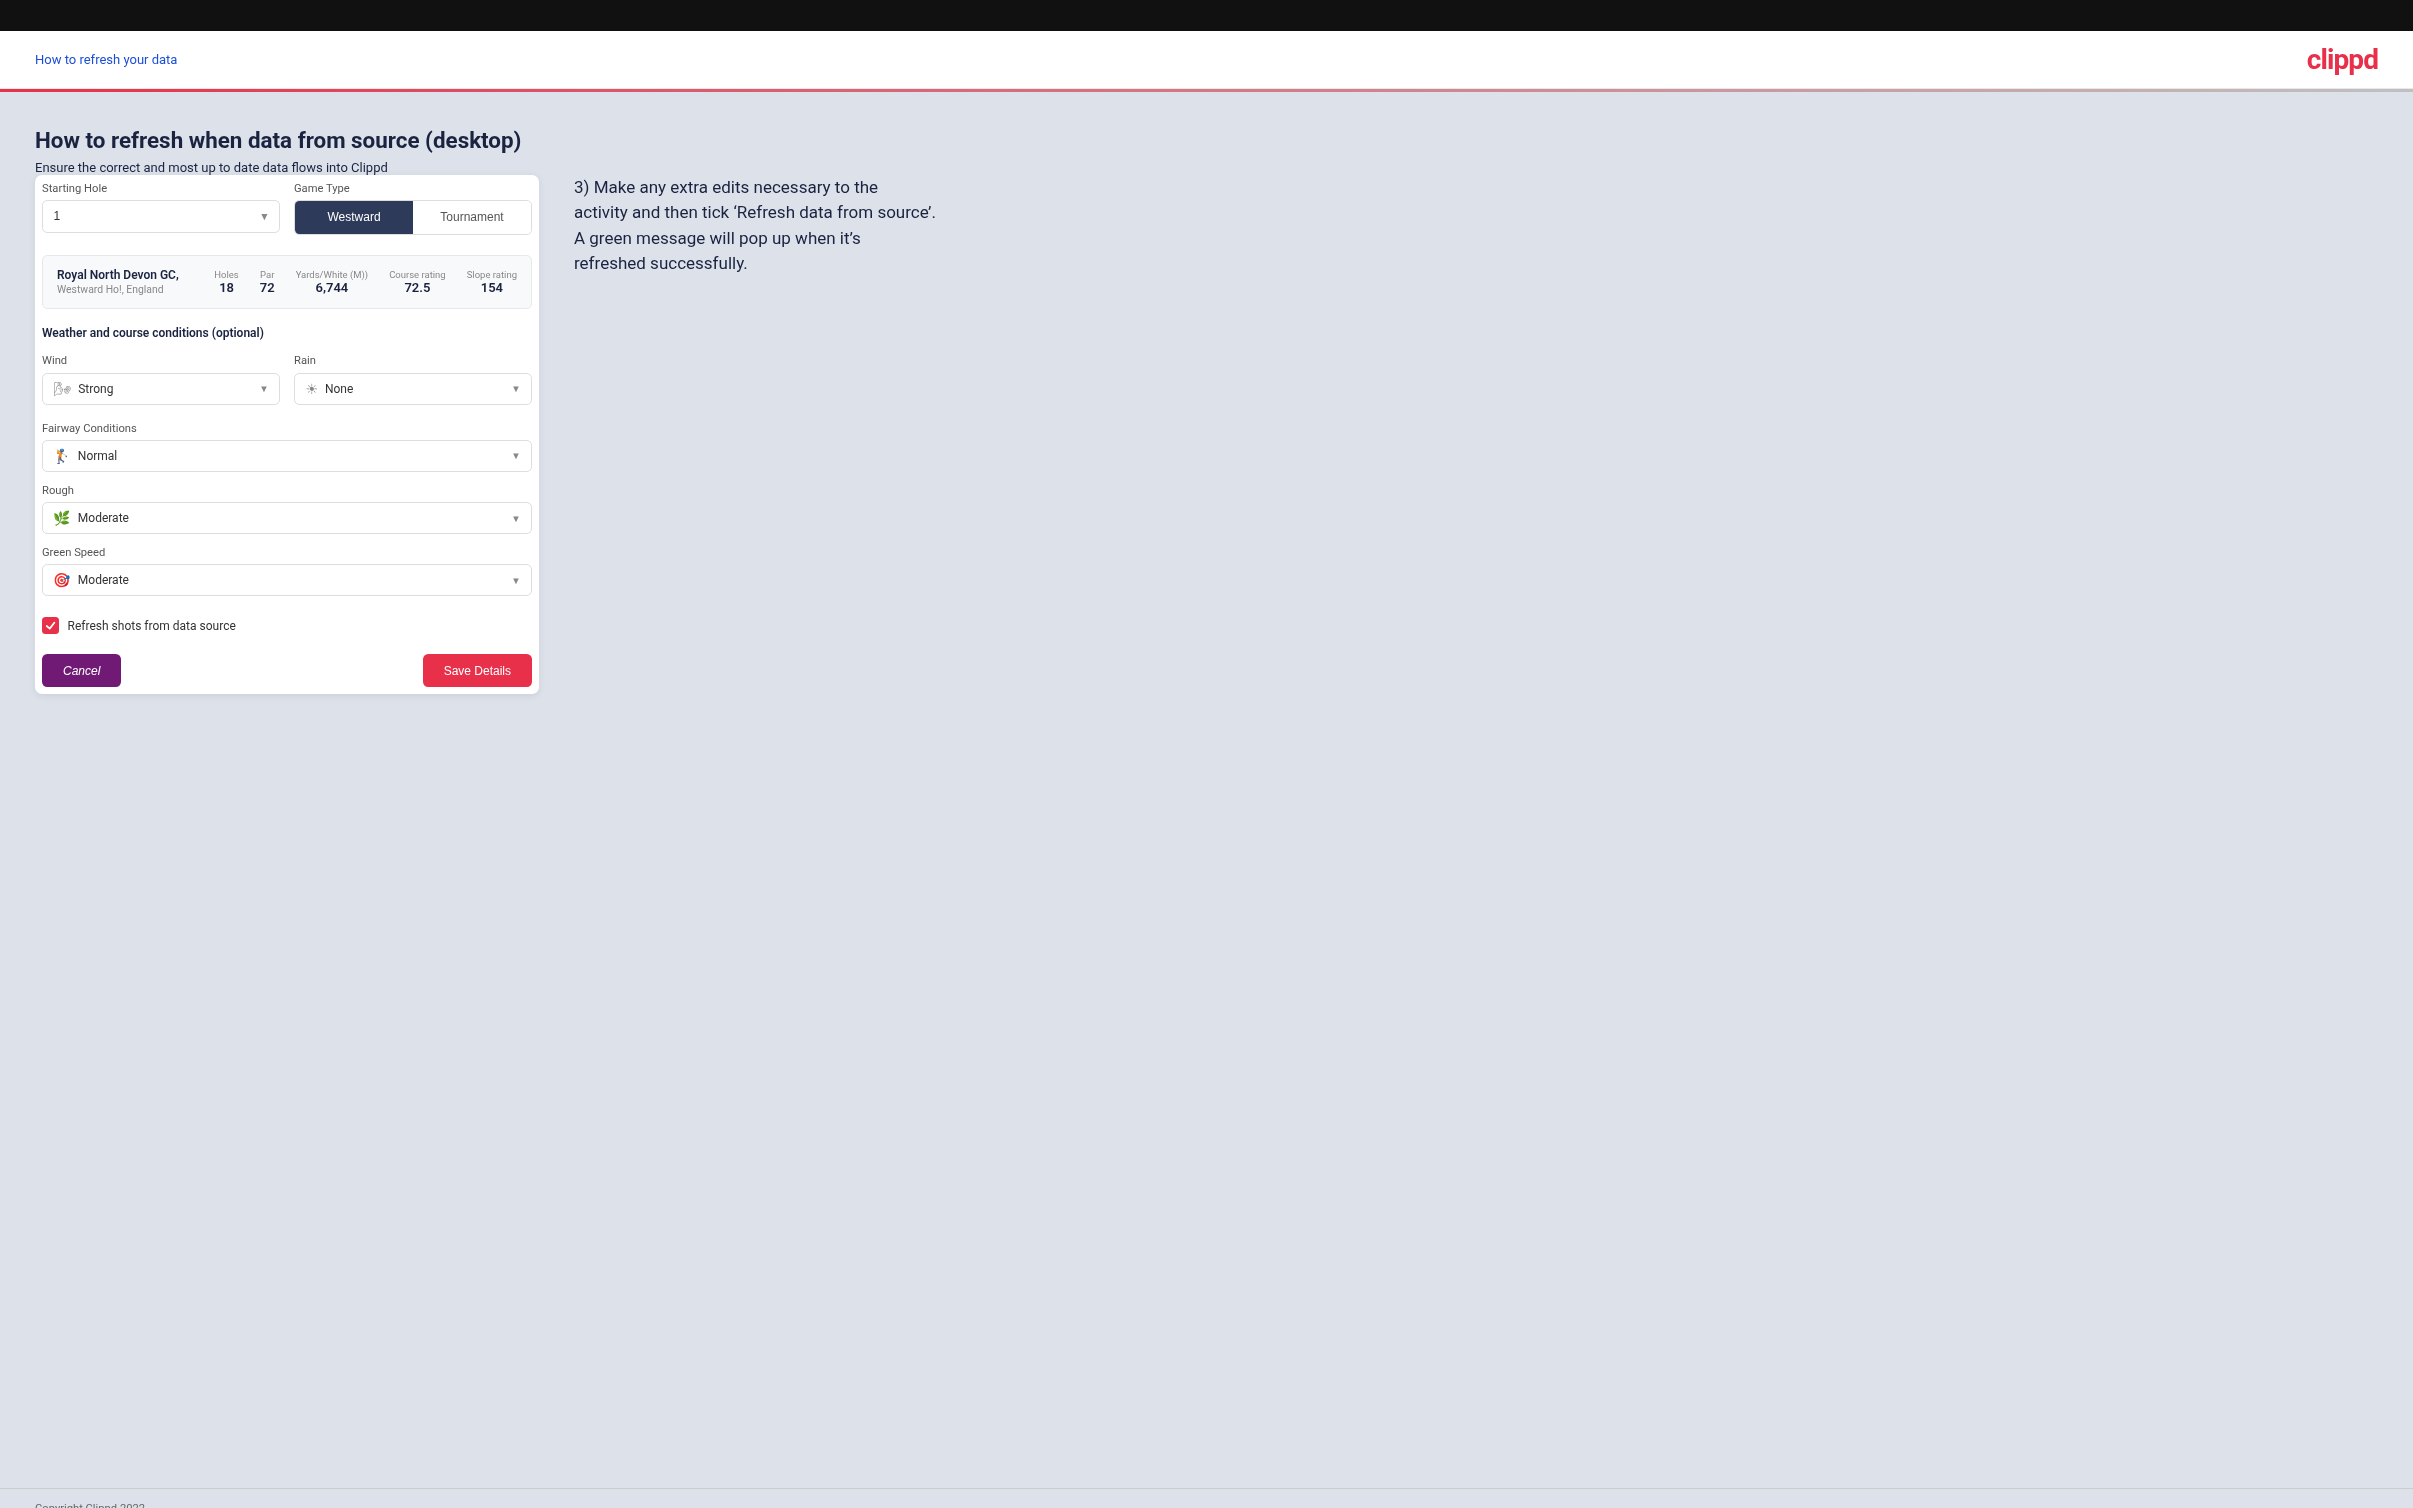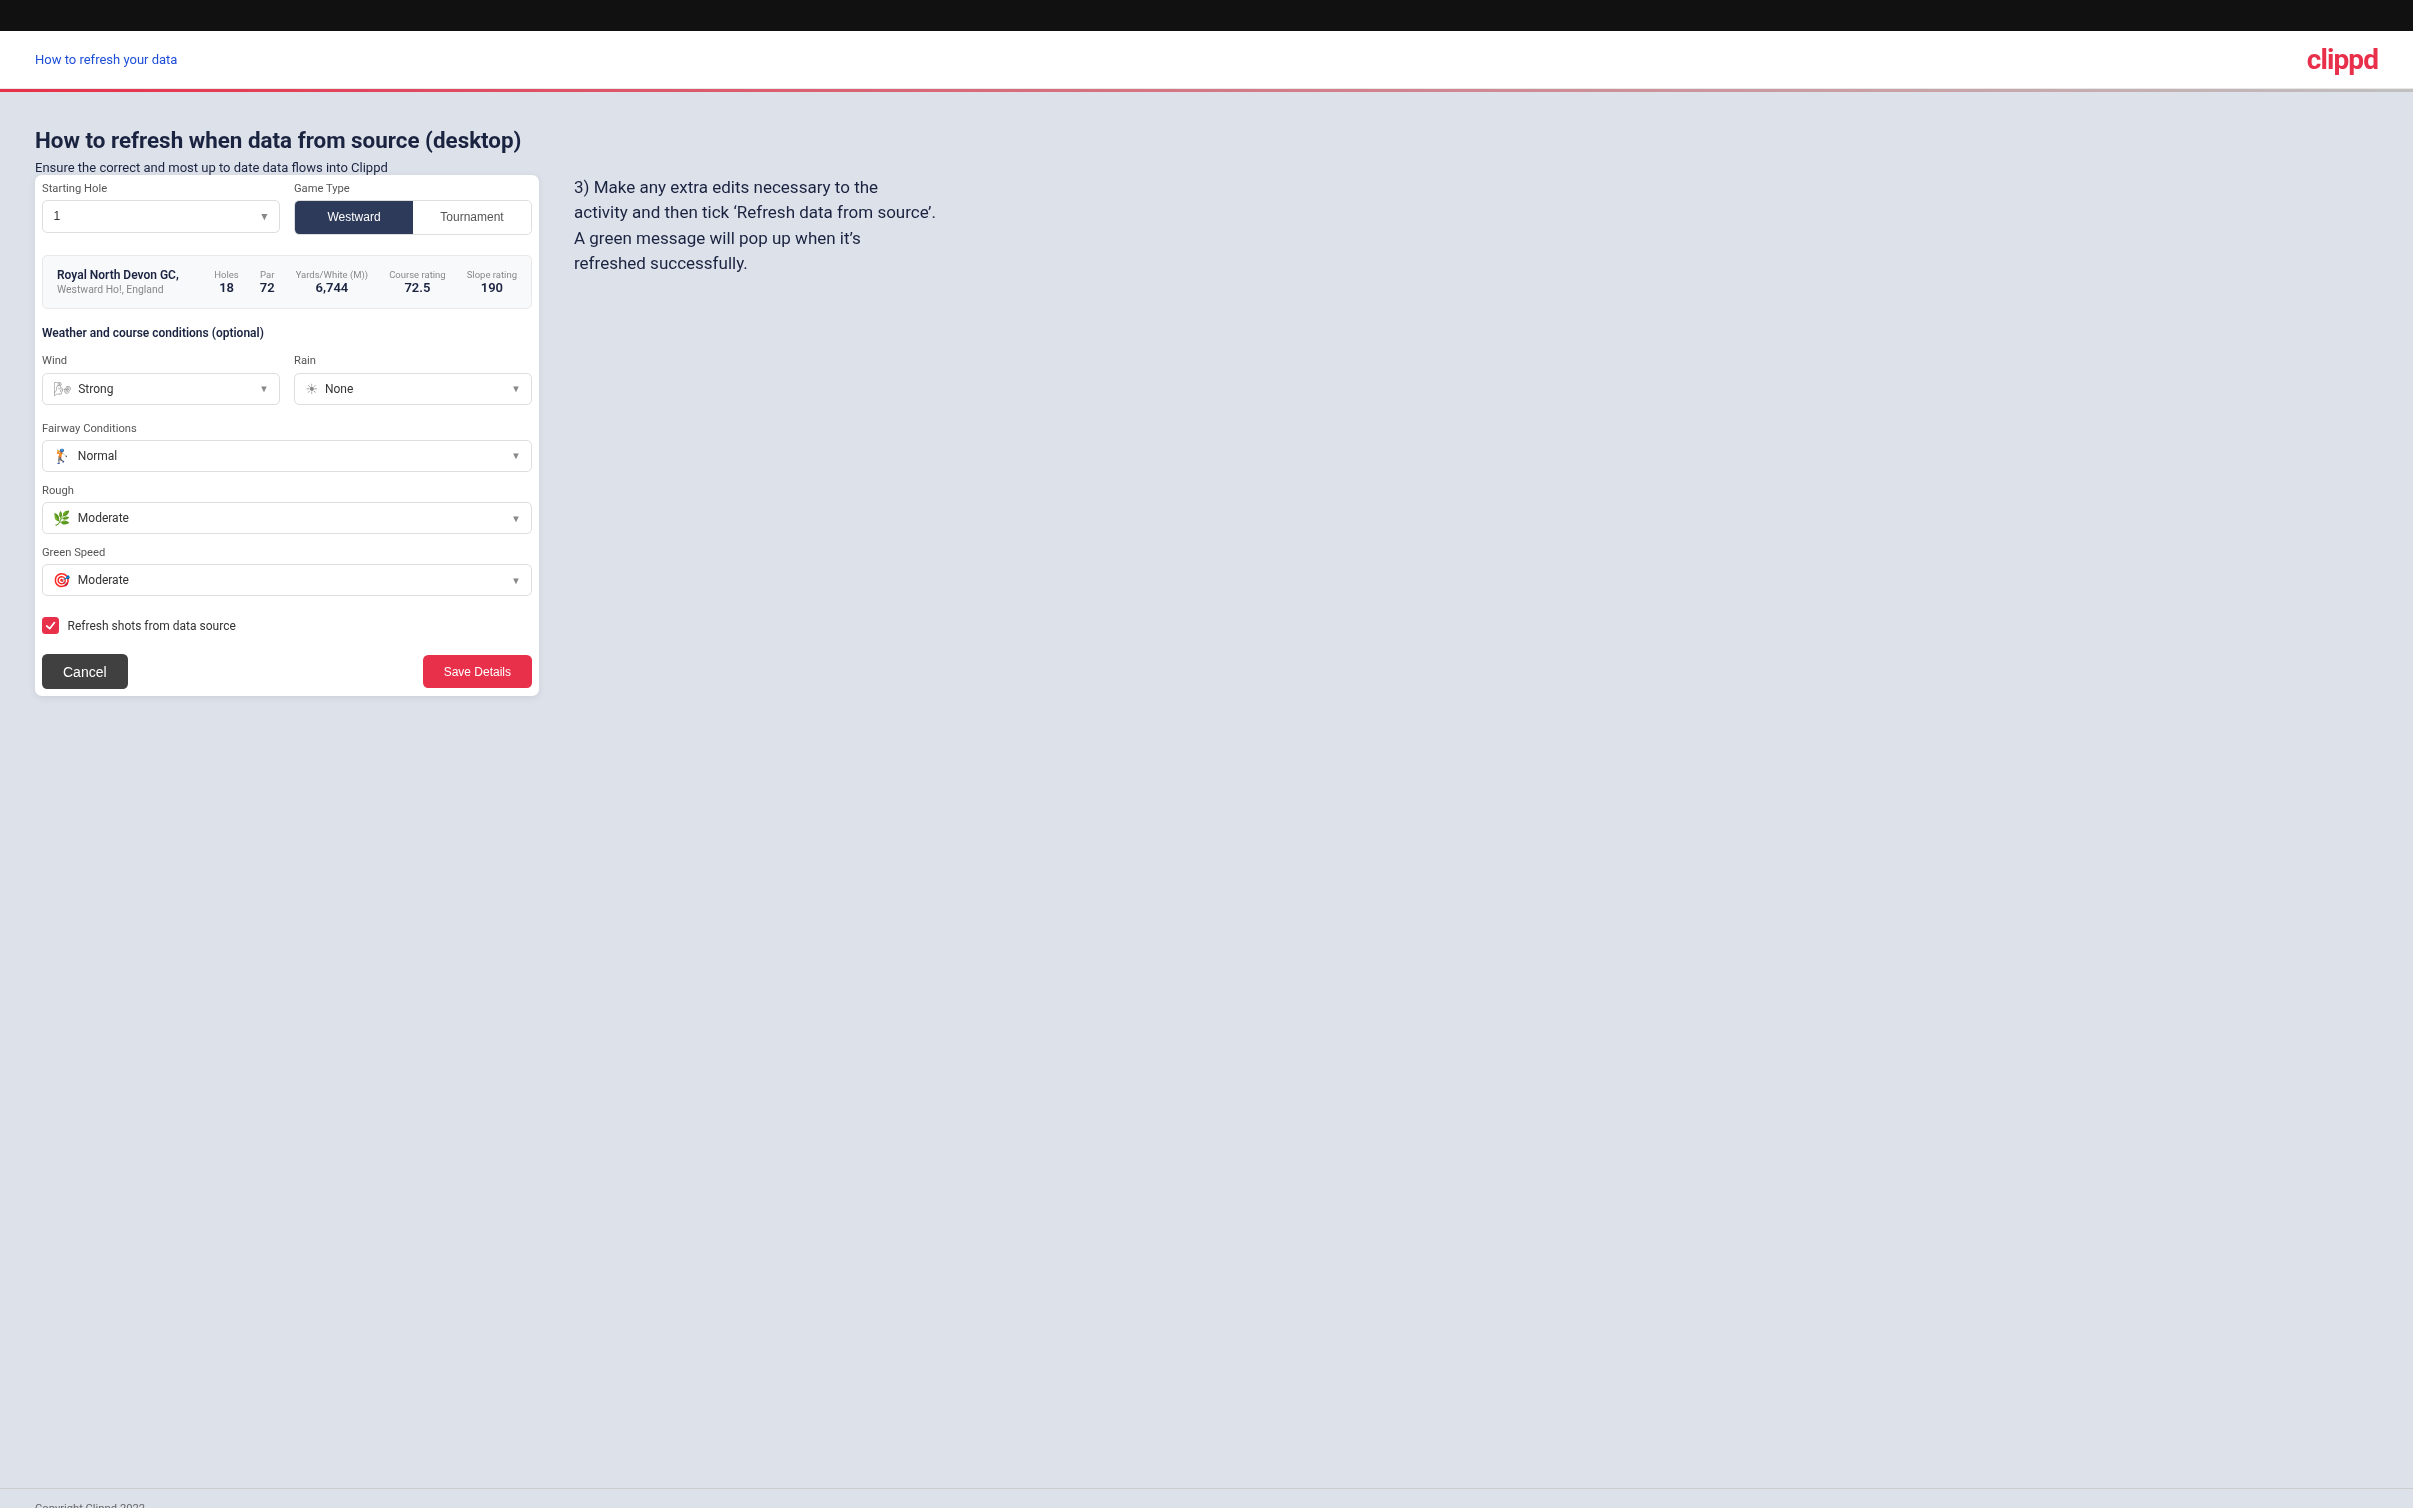--- a/index.html
+++ b/index.html
@@ -221,28 +221,29 @@
     .checkbox-label {
       font-size: 12px;
       color: #333;
     }
     .form-actions {
       display: flex;
       justify-content: space-between;
       align-items: center;
     }
     .btn-cancel {
-      background: #404040;
+      background: #701a75;
       color: #fff;
       border: none;
       border-radius: 5.2px;
       padding: 9.5px 21px;
-      font-size: 14px;
+      font-size: 12px;
       font-weight: 500;
       cursor: pointer;
+      font-style: italic;
     }
     .btn-save {
       background: #e8304a;
       color: #fff;
       border: none;
       border-radius: 5.2px;
       padding: 9.5px 21px;
       font-size: 12px;
       font-weight: 500;
       cursor: pointer;
@@ -329,21 +330,21 @@
           <div class="course-stat">
             <span class="course-stat-label">Yards/White (M))</span>
             <span class="course-stat-value">6,744</span>
           </div>
           <div class="course-stat">
             <span class="course-stat-label">Course rating</span>
             <span class="course-stat-value">72.5</span>
           </div>
           <div class="course-stat">
             <span class="course-stat-label">Slope rating</span>
-            <span class="course-stat-value">190</span>
+            <span class="course-stat-value">154</span>
           </div>
         </div>
       </div>
 
       <div class="conditions-title">Weather and course conditions (optional)</div>
 
       <div class="conditions-grid">
         <div>
           <label class="form-label">Wind</label>
           <div class="select-with-icon">

